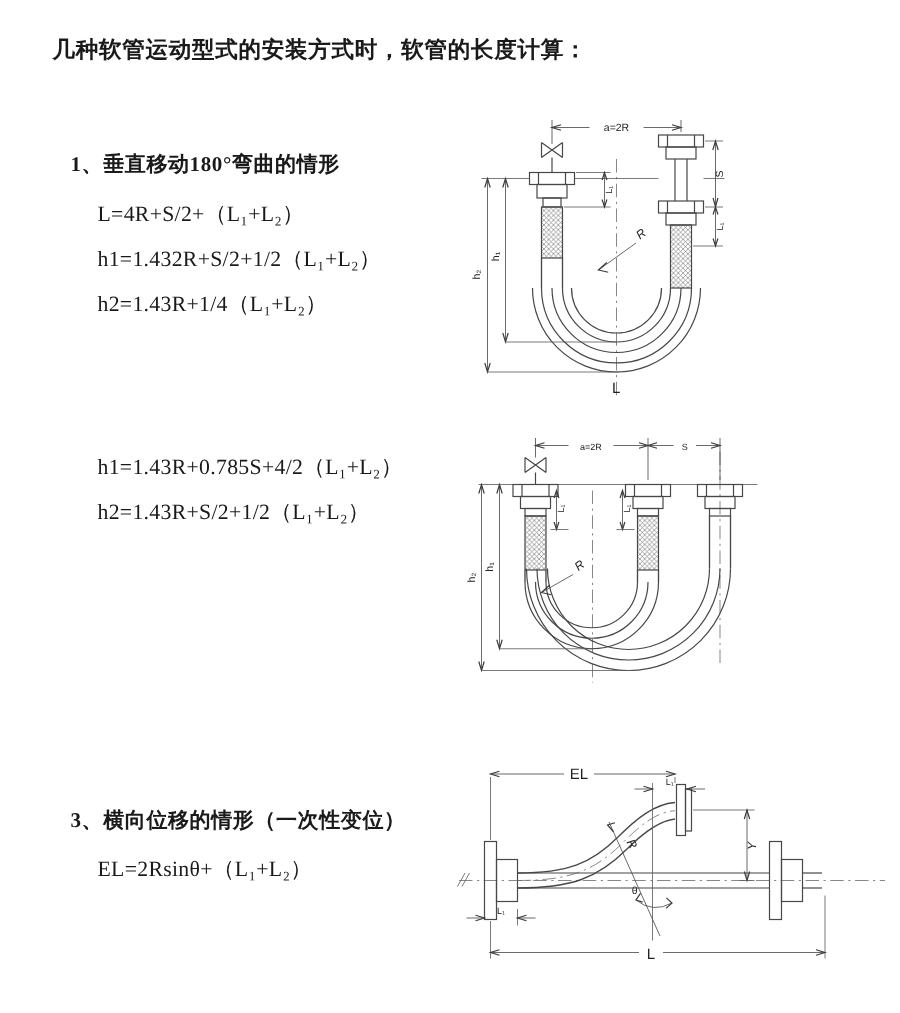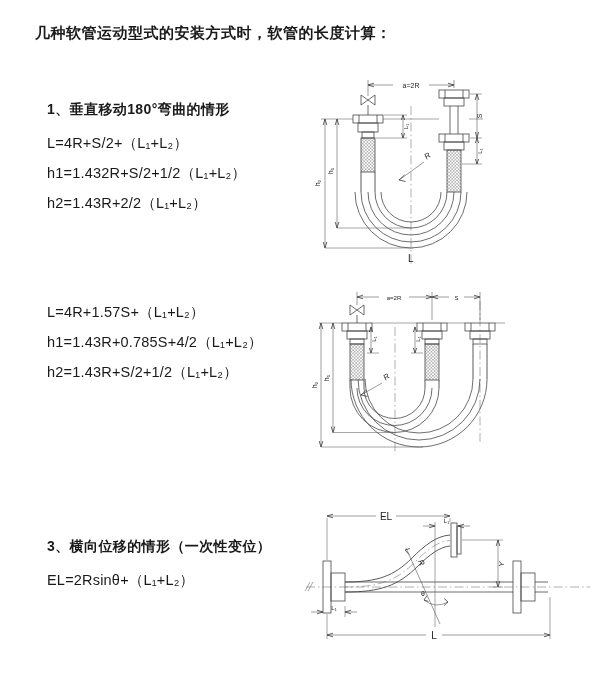--- a/index.html
+++ b/index.html
@@ -1,22 +1,22 @@
 <!DOCTYPE html>
 <html><head>
 <meta charset="utf-8">
 <style>
   html,body { margin:0; padding:0; background:#ffffff; }
   .page { position:relative; width:600px; height:675px; background:#ffffff; overflow:hidden;
           font-family:"Liberation Sans", sans-serif; color:#1a1a1a; }
   .doc-title { position:absolute; left:35px; top:24px; font-size:15px; font-weight:bold; letter-spacing:0.5px; }
-  .sec { position:absolute; left:47px; }
+  .sec { position:absolute; left:47px;font-family:Liberation Serif, serif; }
   .sec1 { top:101px; } .sec2 { top:297px; } .sec3 { top:538px; }
   .sec-heading { font-size:14px; font-weight:bold; margin-bottom:9px; letter-spacing:0.4px; }
-  .formula { font-size:14.5px; line-height:30px; letter-spacing:0.2px; white-space:nowrap; }
+  .formula { font-size:14.5px; margin-left:18px; line-height:30px; letter-spacing:0.2px; white-space:nowrap; }
   .diagram { position:absolute; }
   .d1 { left:305px; top:70px; } .d2 { left:305px; top:283px; } .d3 { left:298px; top:502px; }
   .ln   { stroke:#474747; stroke-width:0.9;  fill:none; }
   .ln2  { stroke:#474747; stroke-width:0.8;  fill:none; }
   .thin { stroke:#5d5d5d; stroke-width:0.55; fill:none; }
   .cl   { stroke:#6e6e6e; stroke-width:0.55; fill:none; stroke-dasharray:9 3 1.5 3; }
   .dim  { stroke:#4a4a4a; stroke-width:0.55; fill:none; }
   .ah   { stroke:#3c3c3c; stroke-width:0.8;  fill:none; }
   .braid { stroke:#474747; stroke-width:0.8; }
   svg text { fill:#222; font-family:"Liberation Sans", sans-serif; }
@@ -29,25 +29,24 @@
 <body>
 
 <div class="page">
 
   <div class="doc-title">几种软管运动型式的安装方式时，软管的长度计算：</div>
 
   <section class="sec sec1">
     <div class="sec-heading">1、垂直移动180°弯曲的情形</div>
     <div class="formula">L=4R+S/2+（L₁+L₂）</div>
     <div class="formula">h1=1.432R+S/2+1/2（L₁+L₂）</div>
-    <div class="formula">h2=1.43R+2/2（L₁+L₂）</div>
+    <div class="formula">h2=1.43R+1/4（L₁+L₂）</div>
   </section>
 
   <section class="sec sec2">
-    <div class="formula">L=4R+1.57S+（L₁+L₂）</div>
     <div class="formula">h1=1.43R+0.785S+4/2（L₁+L₂）</div>
     <div class="formula">h2=1.43R+S/2+1/2（L₁+L₂）</div>
   </section>
 
   <section class="sec sec3">
     <div class="sec-heading">3、横向位移的情形（一次性变位）</div>
     <div class="formula">EL=2Rsinθ+（L₁+L₂）</div>
   </section>
 
   <svg class="diagram d1" width="292" height="198" viewBox="0 0 292 198">

